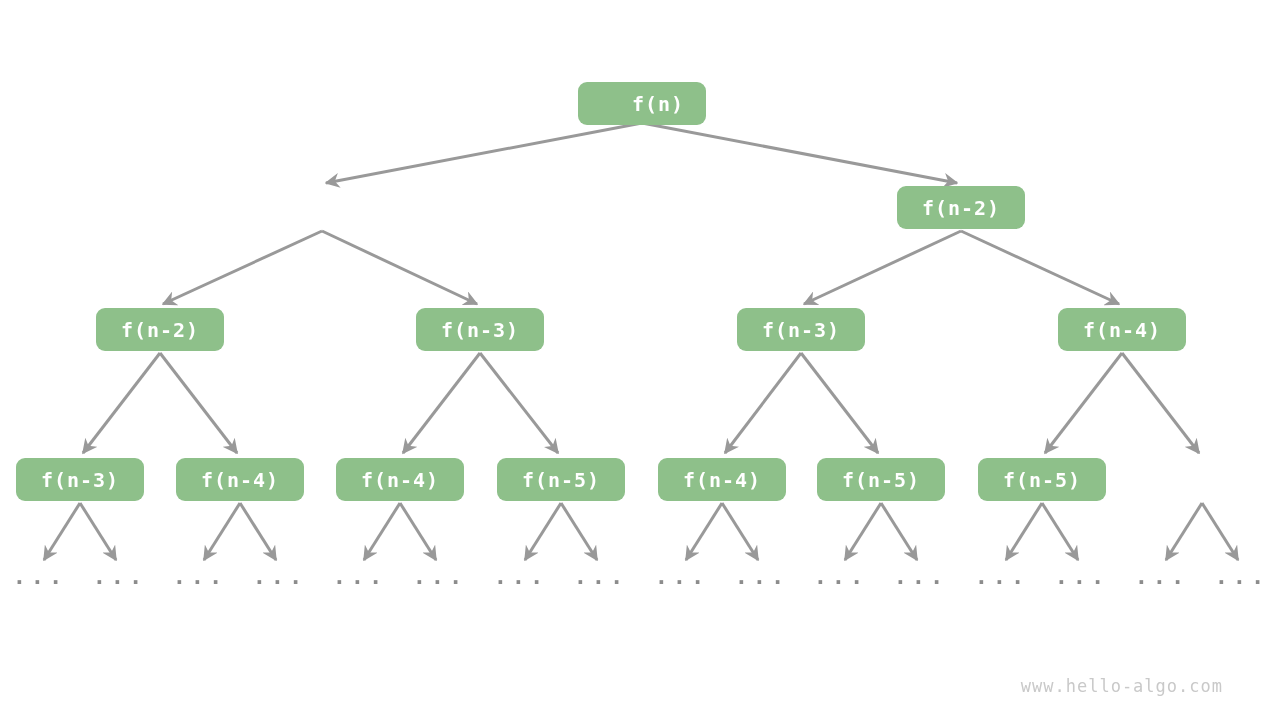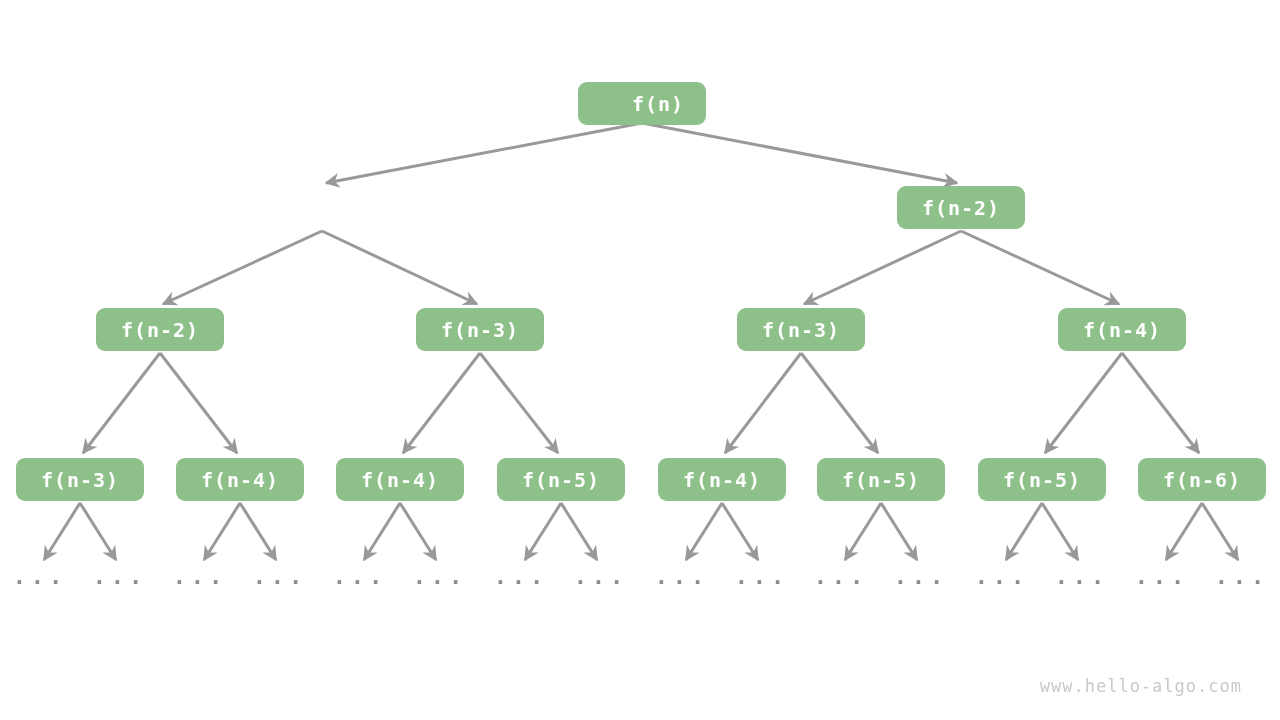--- a/index.html
+++ b/index.html
@@ -49,21 +49,21 @@
     top: 562px;
     color: #8c8c8c;
     font-size: 22px;
     font-weight: bold;
     letter-spacing: 5px;
     text-align: center;
     line-height: 30px;
   }
   .watermark {
     position: absolute;
-    right: 38px;
+    right: 57px;
     top: 676px;
     color: #c9c9c9;
     font-size: 17px;
     letter-spacing: 1px;
   }
 </style>
 </head>
 <body>
 
 <div class="stage">
@@ -119,21 +119,20 @@
   <div class="node" style="left:737px; top:308px;">f(n-3)</div>
   <div class="node" style="left:1058px;top:308px;">f(n-4)</div>
 
   <div class="node" style="left:16px;  top:458px;">f(n-3)</div>
   <div class="node" style="left:176px; top:458px;">f(n-4)</div>
   <div class="node" style="left:336px; top:458px;">f(n-4)</div>
   <div class="node" style="left:497px; top:458px;">f(n-5)</div>
   <div class="node" style="left:658px; top:458px;">f(n-4)</div>
   <div class="node" style="left:817px; top:458px;">f(n-5)</div>
   <div class="node" style="left:978px; top:458px;">f(n-5)</div>
-  <div class="node" style="left:1138px;top:458px;">f(n-6)</div>
 
   <div class="dots" style="left:8px;">...</div>
   <div class="dots" style="left:88px;">...</div>
   <div class="dots" style="left:168px;">...</div>
   <div class="dots" style="left:248px;">...</div>
   <div class="dots" style="left:328px;">...</div>
   <div class="dots" style="left:408px;">...</div>
   <div class="dots" style="left:489px;">...</div>
   <div class="dots" style="left:569px;">...</div>
   <div class="dots" style="left:650px;">...</div>

